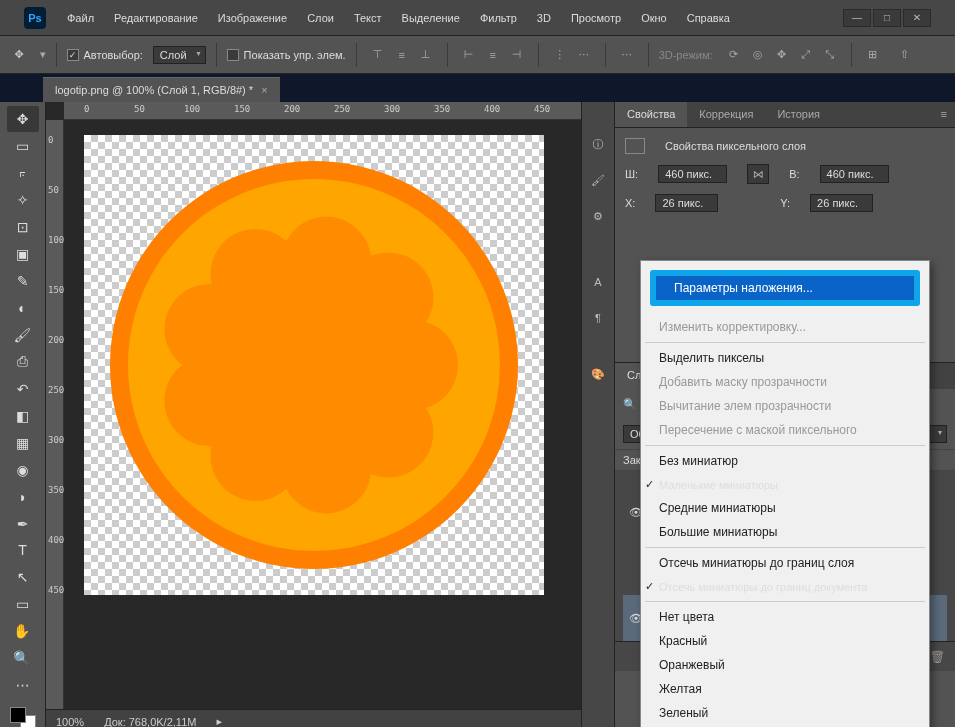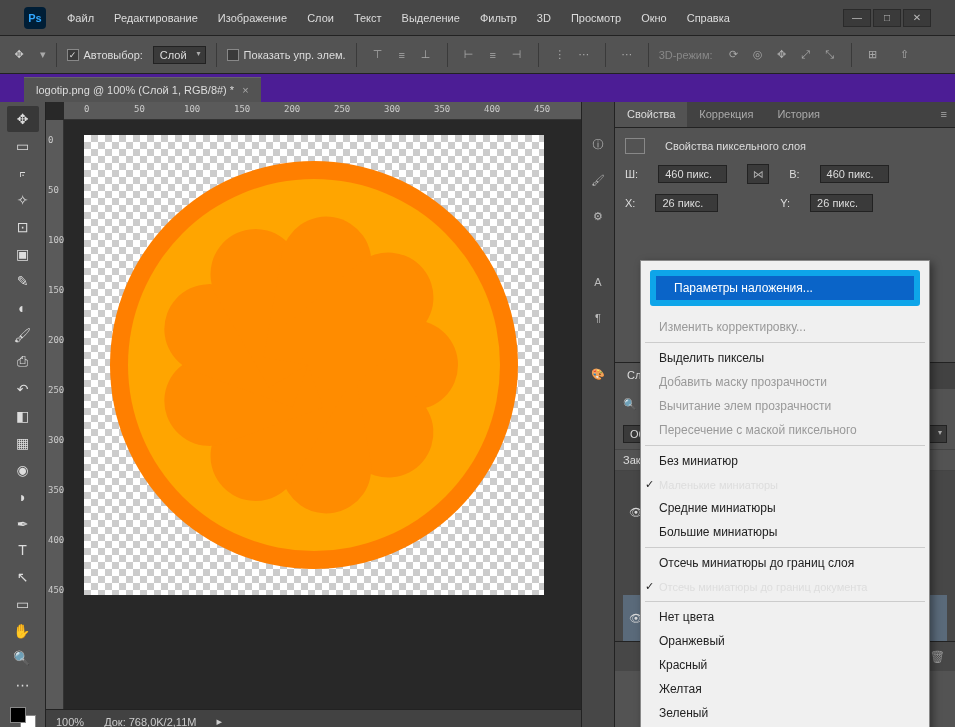--- a/index.html
+++ b/index.html
@@ -13,21 +13,21 @@
 .optbar{height:38px;background:#535353;border-bottom:1px solid #222;display:flex;align-items:center;padding:0 8px;gap:10px}
 .opt-icon{width:22px;height:22px;display:flex;align-items:center;justify-content:center;color:#ccc}
 .sep{width:1px;height:24px;background:#3a3a3a}
 .chk{display:flex;align-items:center;gap:5px;color:#ddd}
 .chkbox{width:12px;height:12px;border:1px solid #888;background:#3a3a3a}
 .chkbox.on::after{content:"✓";color:#ddd;font-size:9px;display:block;line-height:10px;text-align:center}
 .dd{background:#3a3a3a;border:1px solid #222;padding:2px 18px 2px 6px;position:relative;color:#ddd}
 .dd::after{content:"▾";position:absolute;right:4px;top:2px;color:#aaa;font-size:8px}
 .align-group{display:flex;gap:2px}
 .al-btn{width:22px;height:22px;background:#535353;display:flex;align-items:center;justify-content:center;color:#aaa;border:1px solid transparent}
-.tabbar{height:28px;background:#4c1d95;display:flex;align-items:flex-end;padding-left:24px}
+.tabbar{height:28px;background:#0f172a;display:flex;align-items:flex-end;padding-left:43px}
 .doc-tab{background:#535353;padding:6px 12px;color:#ddd;border-top:1px solid #666;display:flex;align-items:center;gap:8px}
 .doc-tab .x{color:#aaa;cursor:pointer}
 .main{display:flex;height:631px}
 .toolbox{width:46px;background:#535353;border-right:1px solid #222;display:flex;flex-direction:column;align-items:center;padding-top:4px;gap:1px}
 .tool{width:32px;height:28px;display:flex;align-items:center;justify-content:center;color:#ddd;cursor:pointer;font-size:14px;border-radius:2px}
 .tool.active{background:#383838}
 .fgbg{width:30px;height:30px;position:relative;margin-top:6px}
 .fgbg .bg{position:absolute;right:2px;bottom:2px;width:16px;height:16px;background:#fff;border:1px solid #888}
 .fgbg .fg{position:absolute;left:2px;top:2px;width:16px;height:16px;background:#000;border:1px solid #888}
 .canvas-area{flex:1;background:#282828;display:flex;flex-direction:column;position:relative}
@@ -323,19 +323,19 @@
   <div class="ctx-item">Средние миниатюры</div>
   <div class="ctx-item">Большие миниатюры</div>
   <div class="ctx-sep"></div>
   <div class="ctx-item">Отсечь миниатюры до границ слоя</div>
   <div class="ctx-item">
       <span class="ctx-check">✓</span>
       <span>Отсечь миниатюры до границ документа</span>
     </div>
   <div class="ctx-sep"></div>
   <div class="ctx-item">Нет цвета</div>
+  <div class="ctx-item">Красный</div>
   <div class="ctx-item">Оранжевый</div>
-  <div class="ctx-item">Красный</div>
   <div class="ctx-item">Желтая</div>
   <div class="ctx-item">Зеленый</div>
   <div class="ctx-item">Синий</div>
 
 </div>
 
 </body></html>

